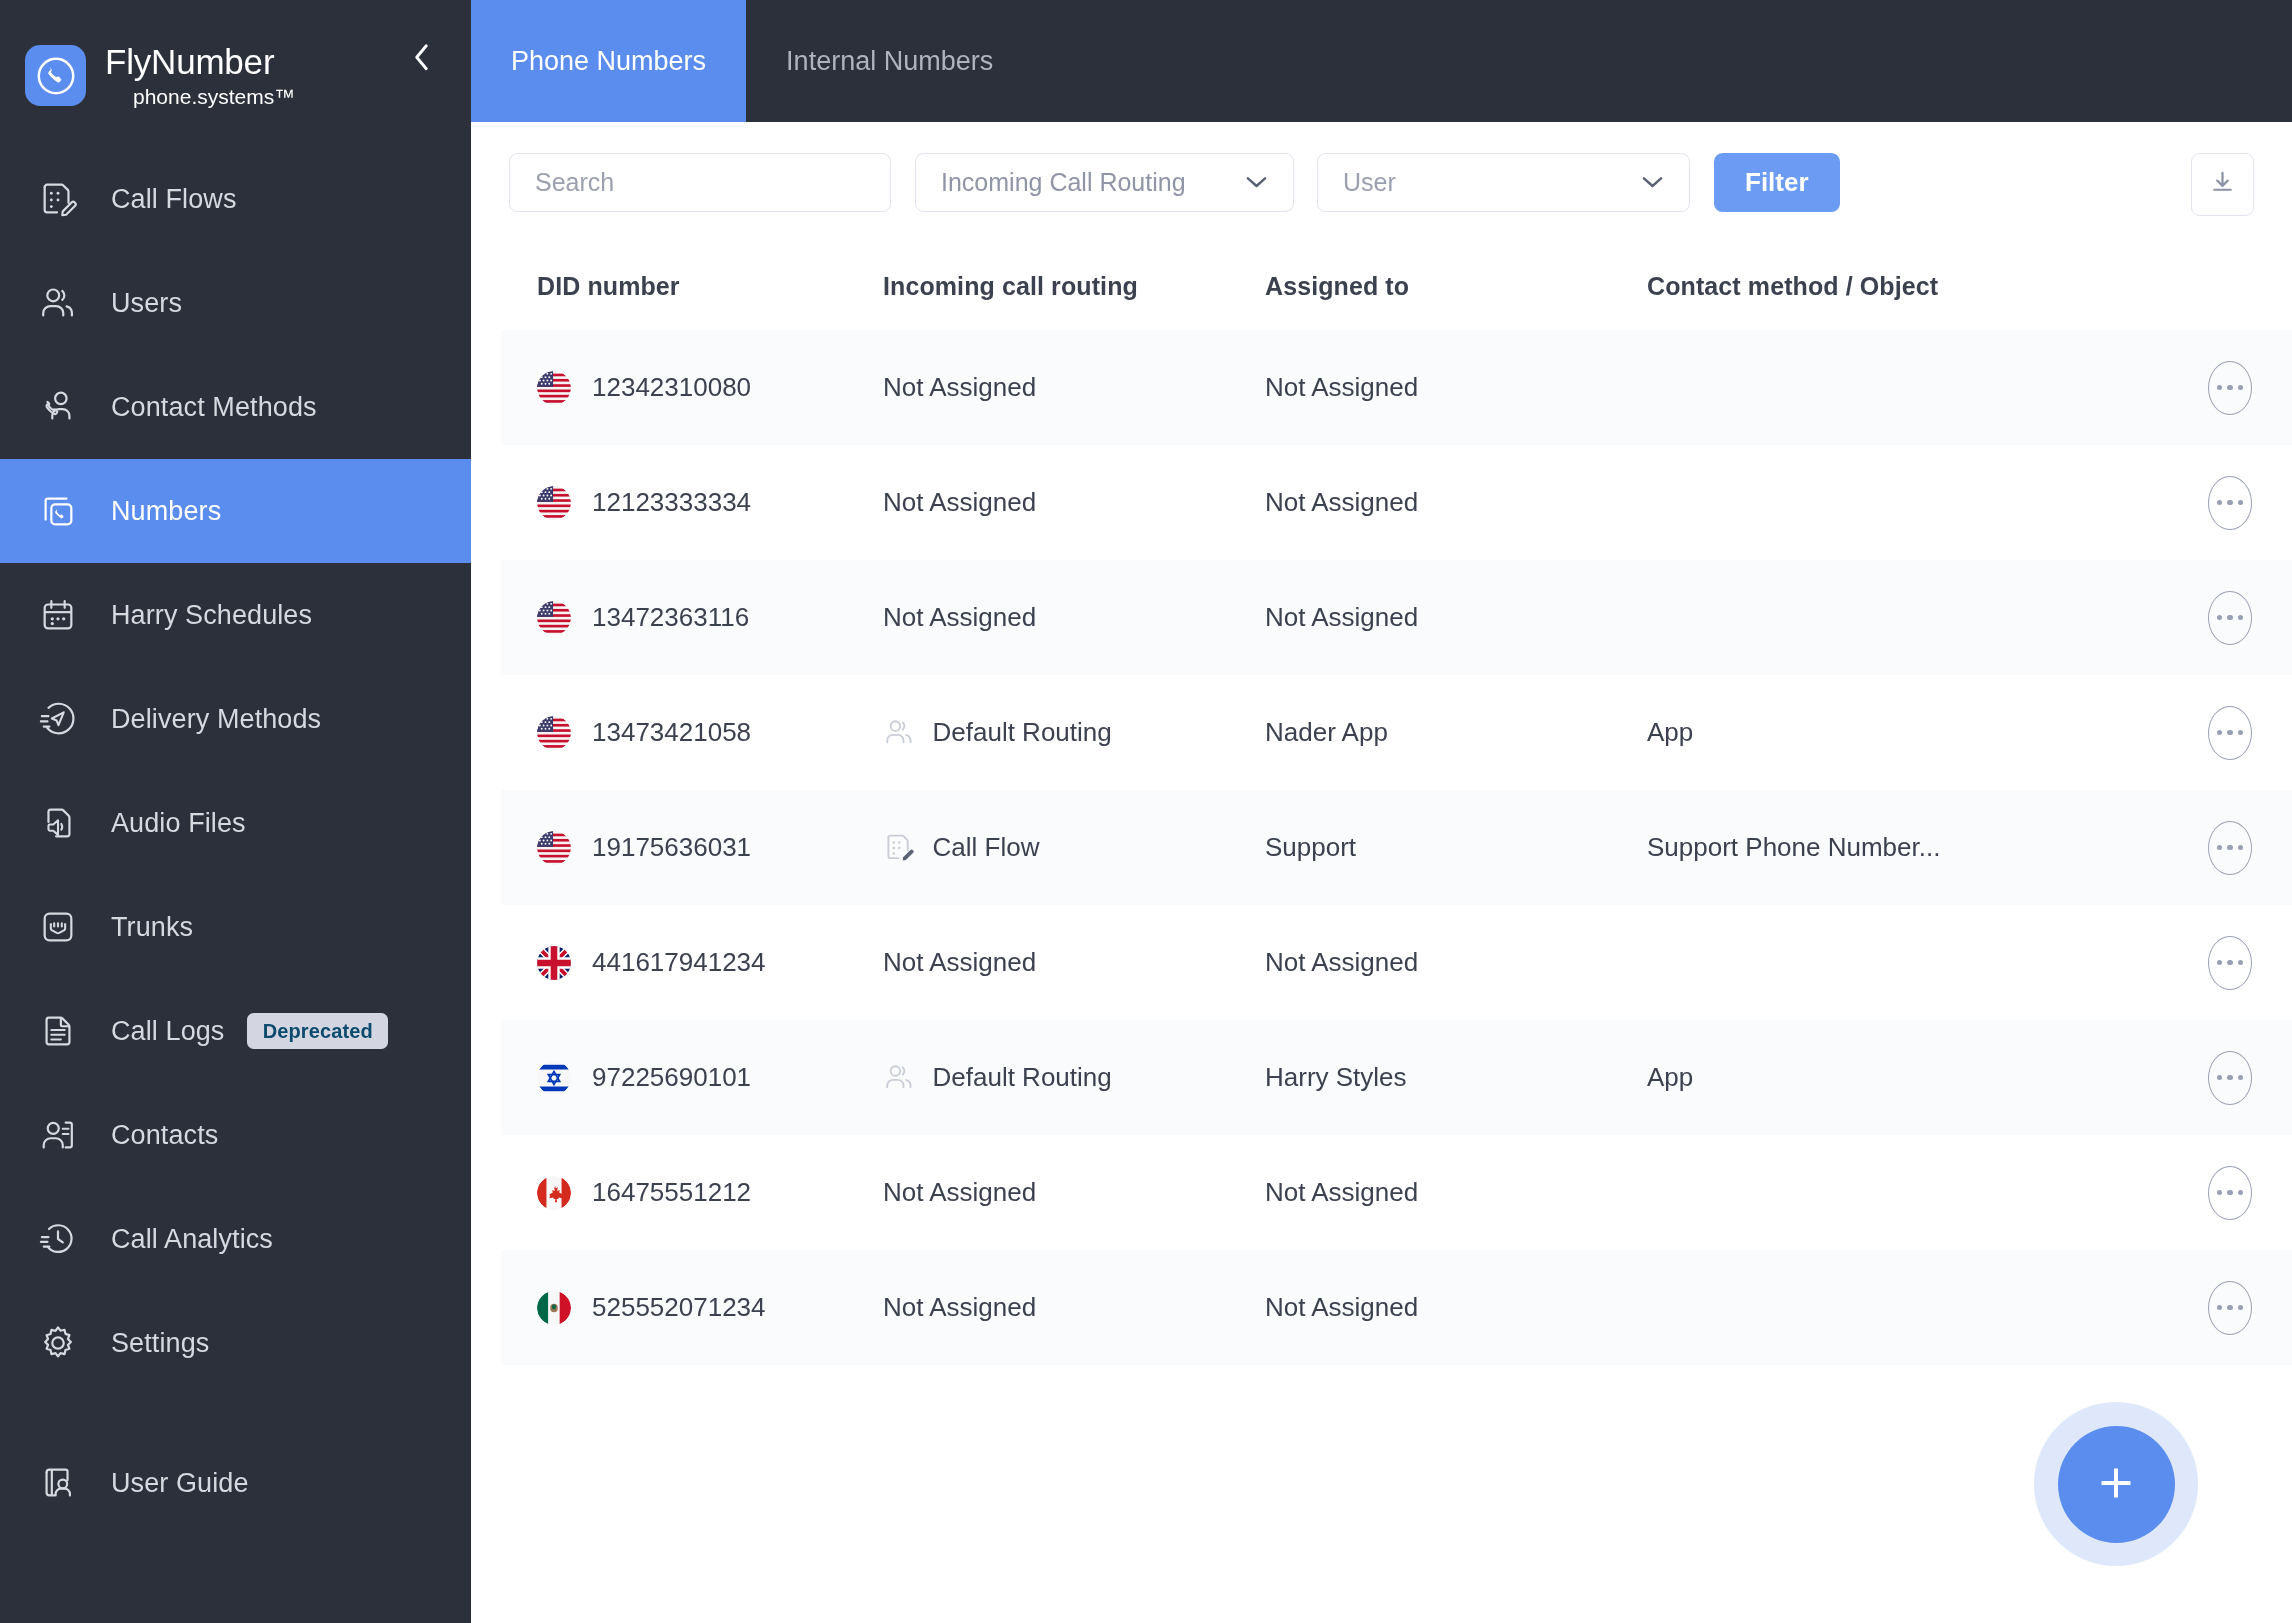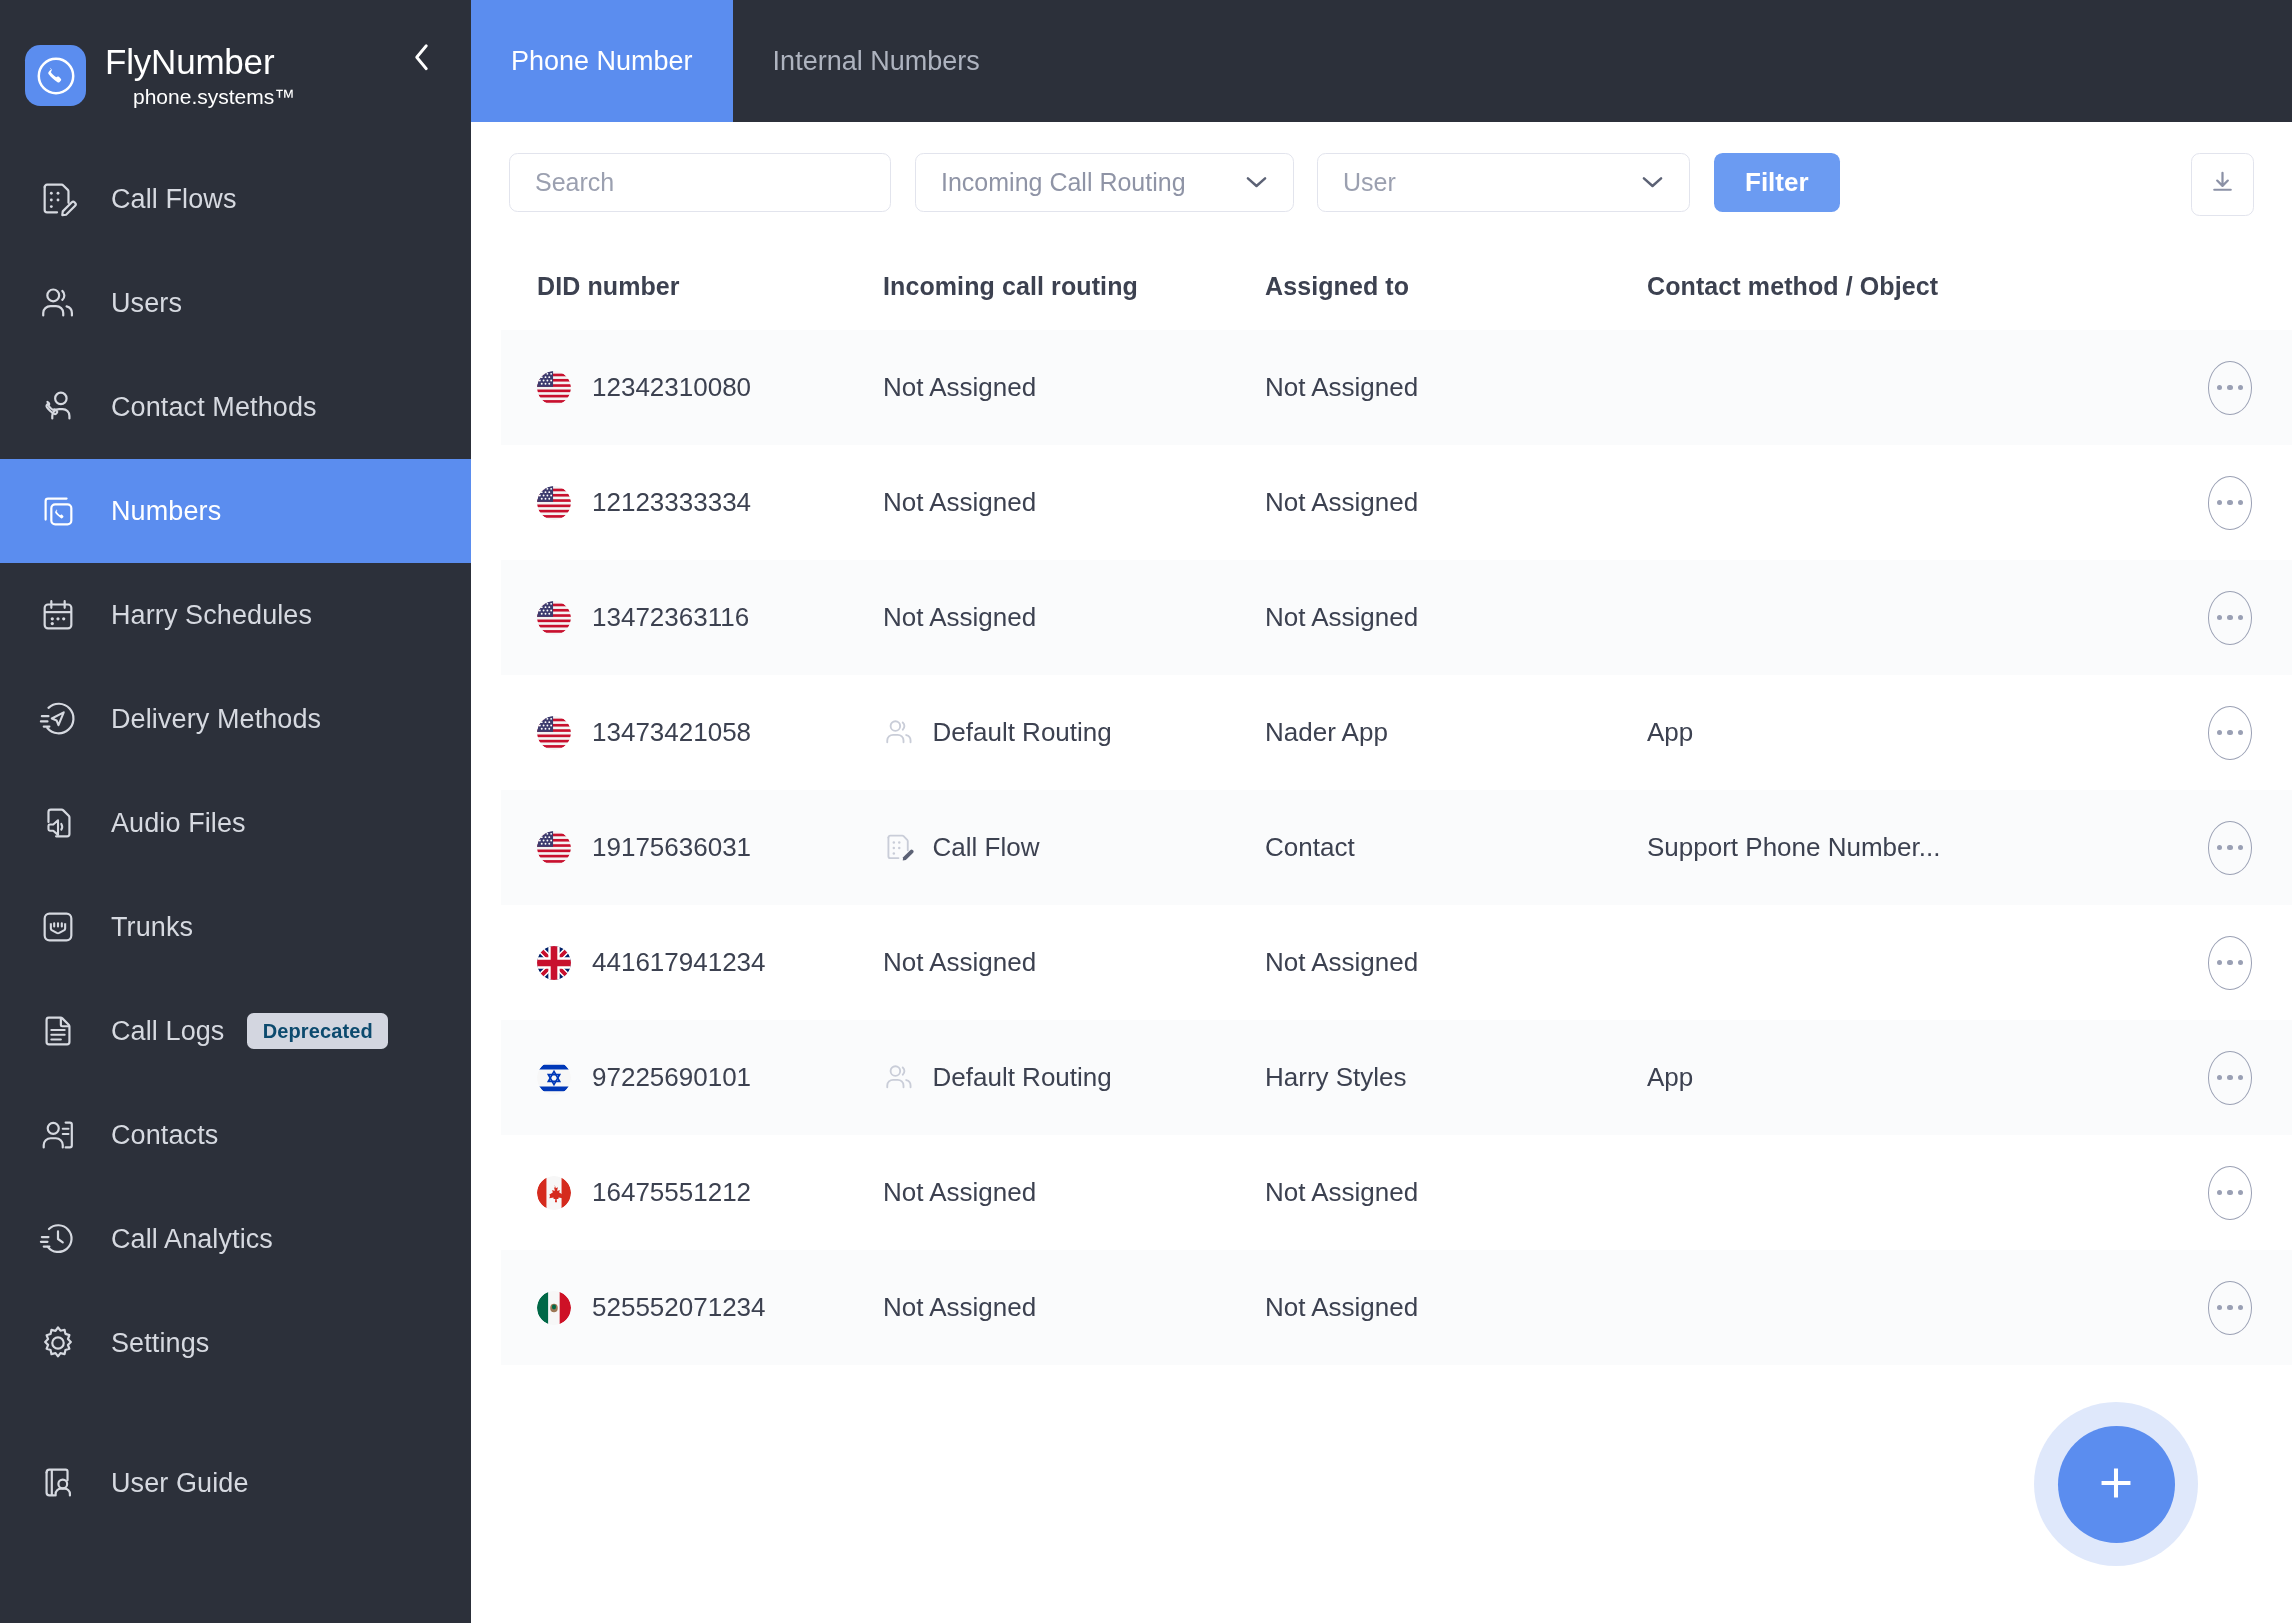--- a/index.html
+++ b/index.html
@@ -404,21 +404,21 @@
         </span>
         <span class="nav-label">User Guide</span>
       </div>
     </div>
 
   </aside>
 
   <section class="main">
 
     <div class="tabbar">
-      <div class="tab active">Phone Number</div>
+      <div class="tab active">Phone Numbers</div>
       <div class="tab">Internal Numbers</div>
     </div>
 
     <div class="filterbar">
       <div class="fld search">Search</div>
 
       <div class="fld sel routing">
         <span>Incoming Call Routing</span>
         <span class="chev">
           <svg width="23" height="14.3" viewBox="0 0 24 15" fill="none">
@@ -732,21 +732,21 @@
       <circle cx="14" cy="15" r="1.6" fill="#c9cdd8"></circle>
                   <circle cx="21" cy="15" r="1.6" fill="#c9cdd8"></circle>
       <circle cx="14" cy="22" r="1.6" fill="#c9cdd8"></circle>
                   <circle cx="21" cy="22" r="1.6" fill="#c9cdd8"></circle>
       <circle cx="14" cy="29" r="1.6" fill="#c9cdd8"></circle>
       <path d="M35.5 24.5 26 34l-.5 4 4-.5 9.5-9.5a2 2 0 0 0 0-2.8l-.7-.7a2 2 0 0 0-2.8 0z" fill="#5c6275"></path>
                 </svg>
               </span>
               <span class="cell-txt">Call Flow</span>
             </div>
-            <div class="c3"><span class="cell-txt">Contact</span></div>
+            <div class="c3"><span class="cell-txt">Support</span></div>
             <div class="c4"><span class="cell-txt">Support Phone Number...</span></div>
             <div class="c5">
               <div class="kebab">
                 <i></i>
                 <i></i>
                 <i></i>
               </div>
             </div>
           </div>
           <div class="row">

